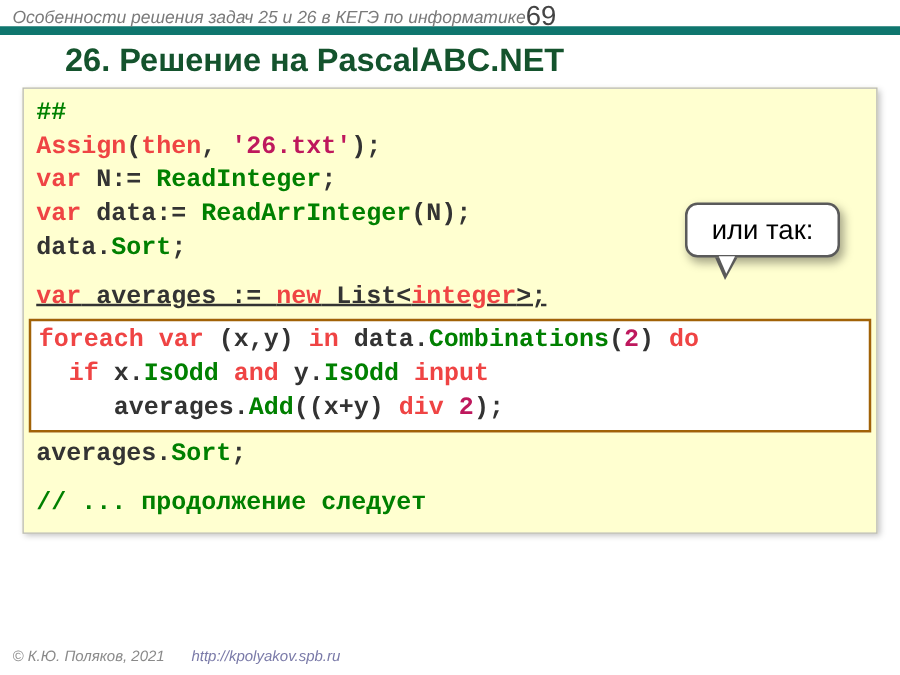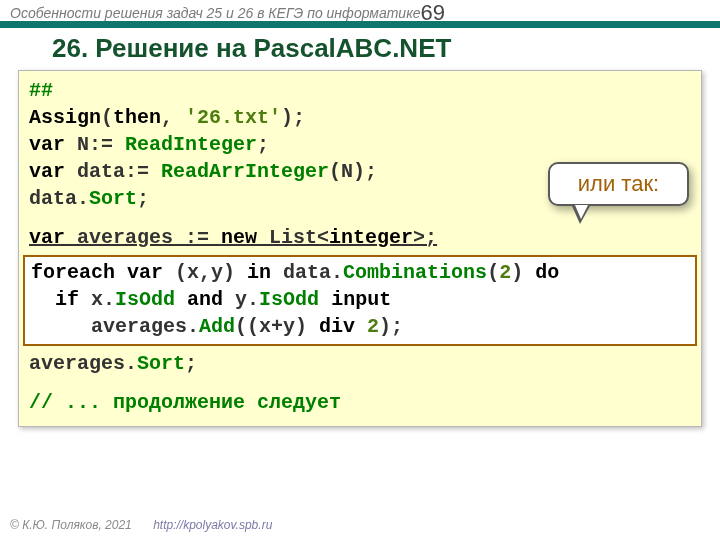--- a/index.html
+++ b/index.html
@@ -47,46 +47,46 @@
     border: 1px solid #b8b8b8;
     box-shadow: 2px 2px 5px rgba(0,0,0,0.25);
     padding: 6px 10px 10px 10px;
     font-family: "Courier New", monospace;
     font-size: 20px;
     font-weight: bold;
     line-height: 1.35;
     color: #333;
   }
   .code-block .spacer { height: 12px; }
-  .kw { color: #000000; }
+  .kw { color: #ef4444; }
   .fn { color: #008000; }
-  .str { color: #4d7c0f; }
+  .str { color: #be185d; }
   .ident { color: #333333; }
   .cmt { color: #008000; }
   .inner-box {
     background: #ffffff;
     border: 2px solid #a16207;
     margin: 4px -6px 4px -6px;
     padding: 2px 6px 4px 6px;
   }
   .callout {
     position: absolute;
     top: 162px;
     left: 548px;
-    width: 141px;
+    width: 124px;
     height: 44px;
     background: #ffffff;
     border: 2px solid #5a5a5a;
     border-radius: 10px;
     box-shadow: 3px 4px 8px rgba(0,0,0,0.35);
     display: flex;
     align-items: center;
     justify-content: center;
     font-size: 22px;
-    color: #a16207;
+    color: #000000;
   }
   .callout-tail {
     position: absolute;
     top: 206px;
     left: 572px;
     width: 0; height: 0;
     border-left: 8px solid transparent;
     border-right: 10px solid transparent;
     border-top: 18px solid #5a5a5a;
   }

